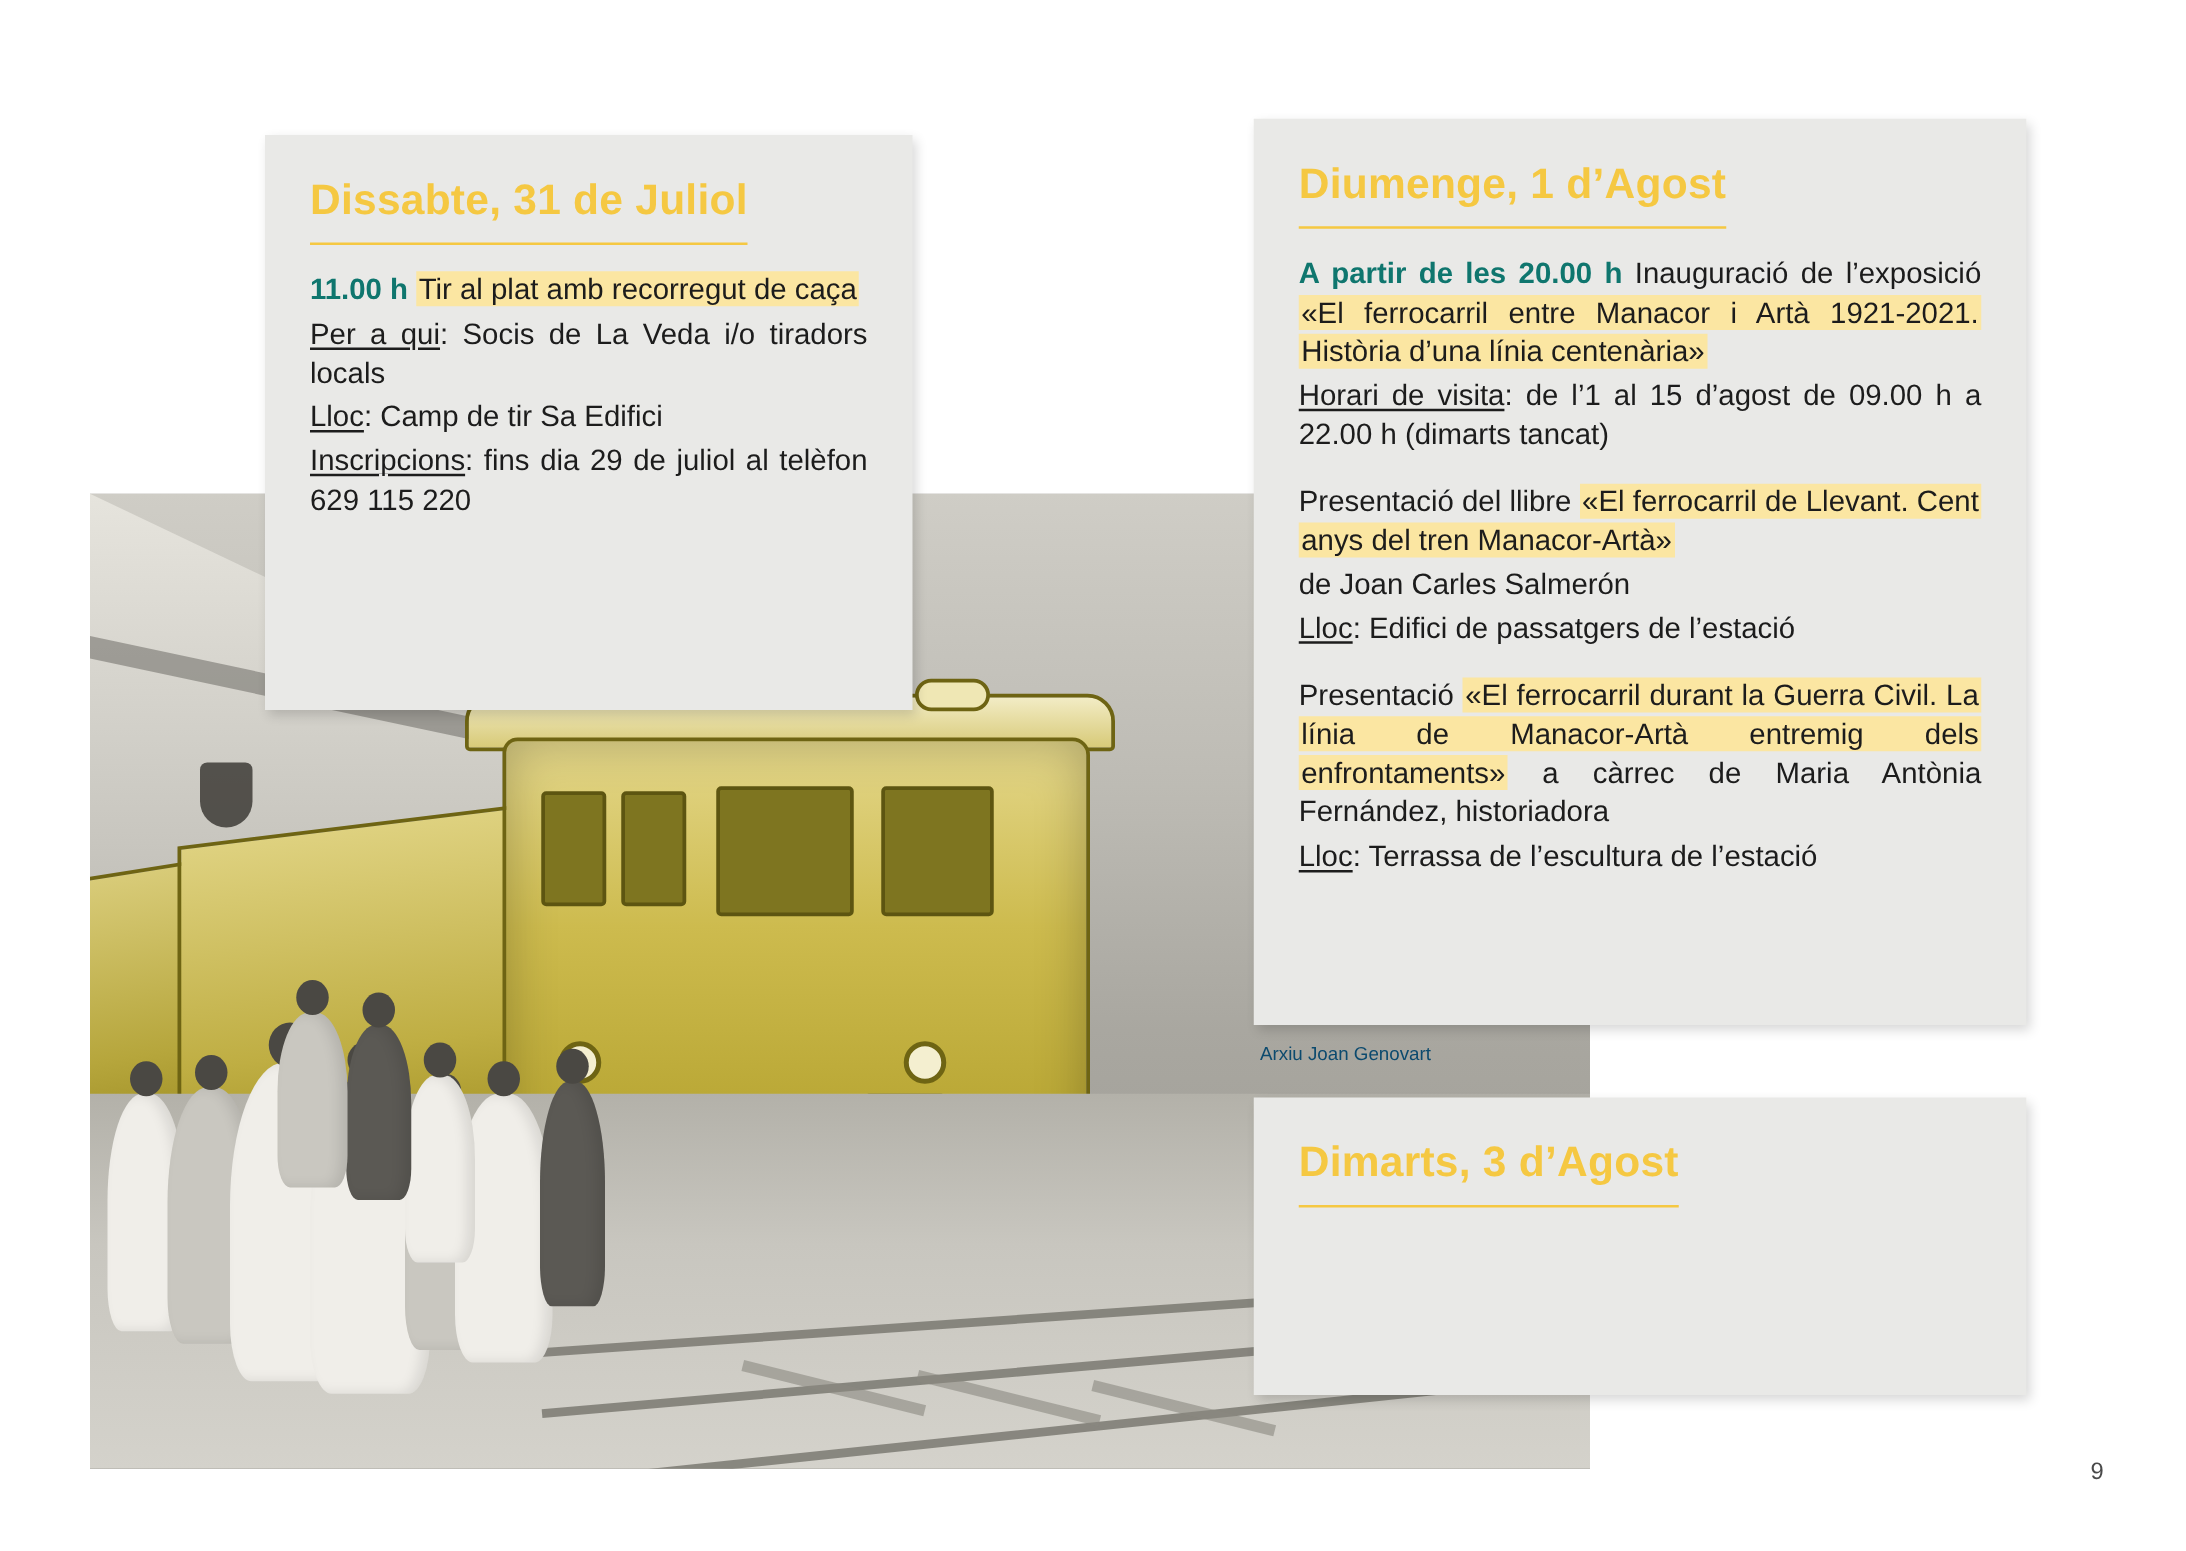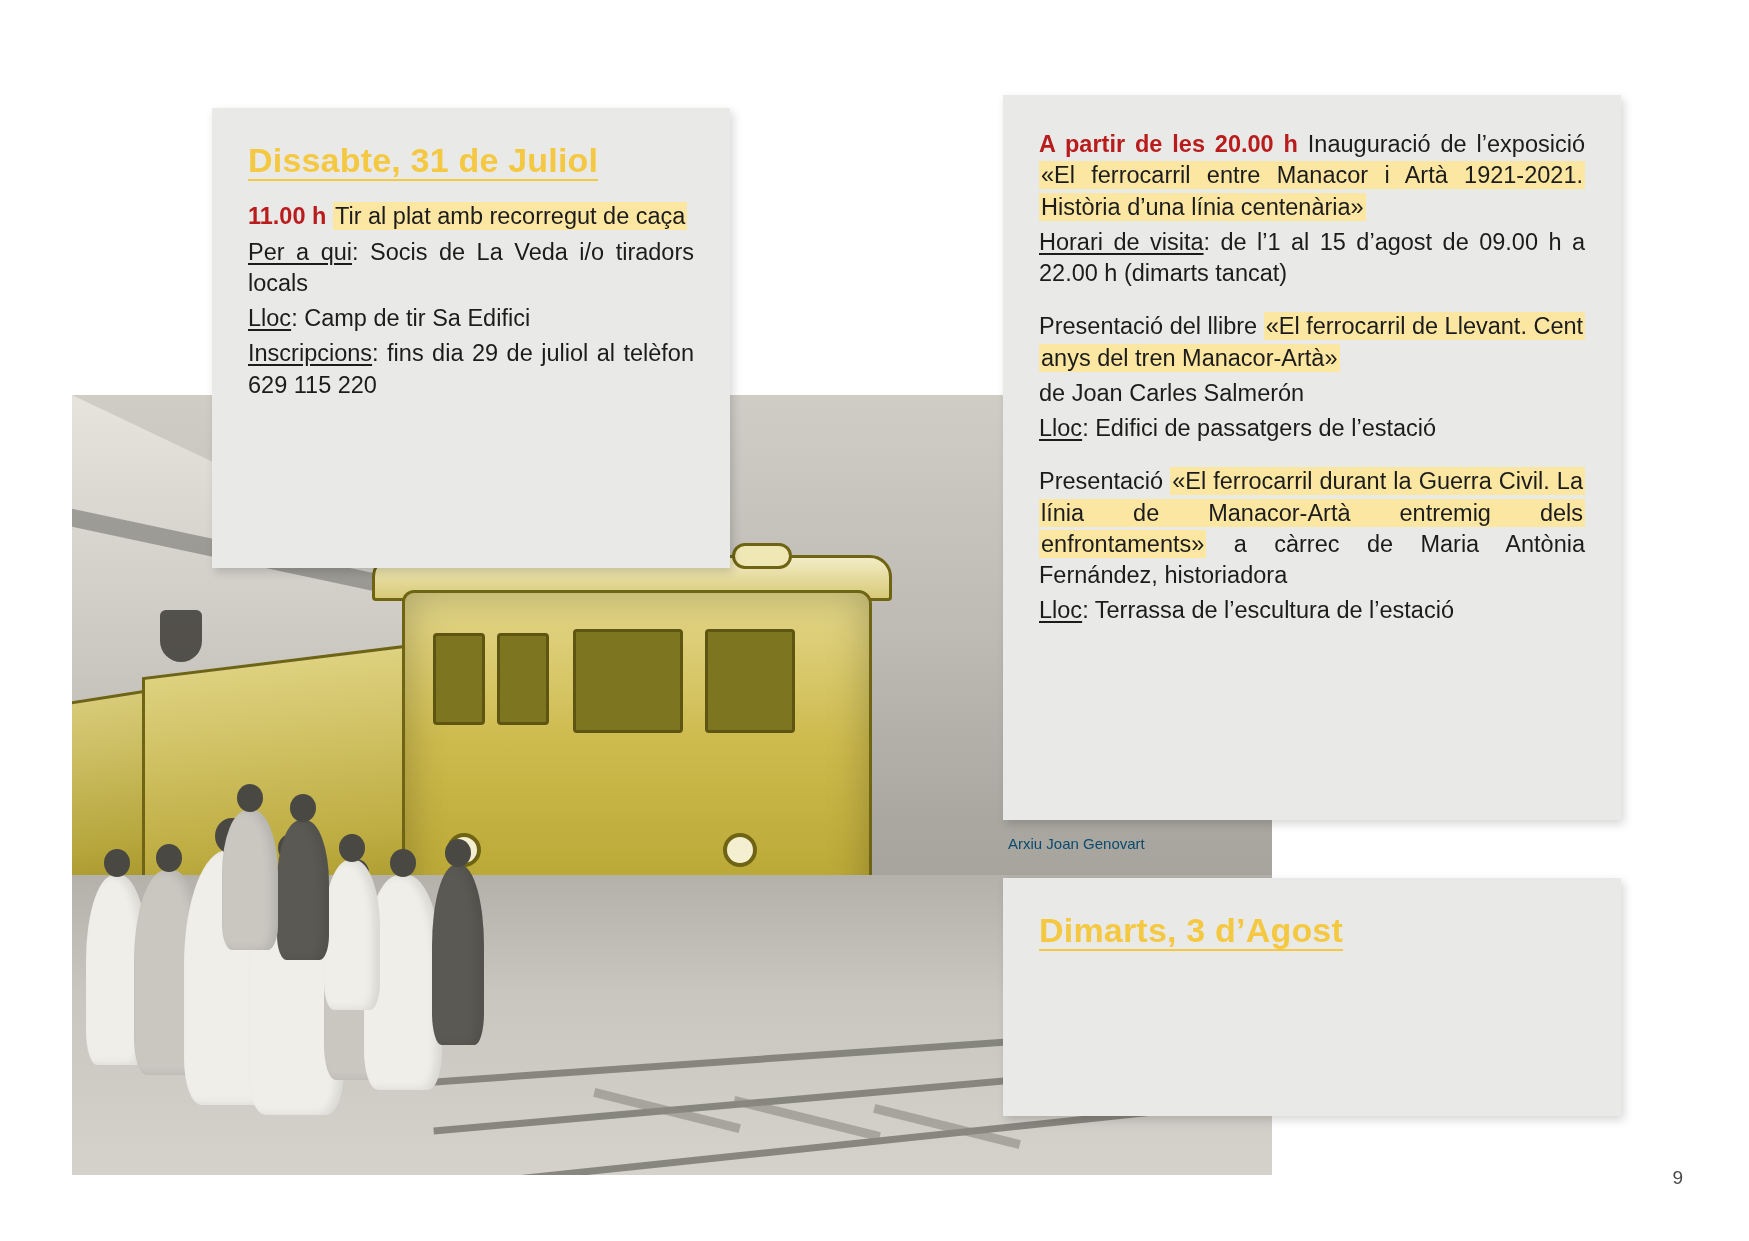--- a/index.html
+++ b/index.html
@@ -126,39 +126,39 @@
   #card-sunday   { left:1003px; top:95px;  width:618px; height:725px; }
   #card-tuesday  { left:1003px; top:878px; width:618px; height:238px; }
 
   .card-title {
     color:#f5c842;
     font-size:34px;
     font-weight:bold;
     letter-spacing:.2px;
     display:inline-block;
     border-bottom:2.5px solid #f5c842;
-    padding-bottom:0;
+    padding-bottom:15px;
     margin:0 0 20px 0;
     line-height:1.1;
   }
   .card-body { font-size:23.5px; line-height:1.33; color:#1c1c1c; }
   .card-body p { margin:0 0 4px 0; }
   .card-body .blk { margin-bottom:22px; }
   .card-body .blk:last-child { margin-bottom:0; }
   .just { text-align:justify; }
 
   .hl {
     background:#fbe6a2;
     box-decoration-break:clone;
     -webkit-box-decoration-break:clone;
     padding:1px 2px;
   }
   .hl-b { background:#fbe6a2; font-weight:bold; box-decoration-break:clone;
           -webkit-box-decoration-break:clone; padding:1px 2px; }
-  .time { color:#b91c1c; font-weight:bold; }
+  .time { color:#0f766e; font-weight:bold; }
   .u { text-decoration:underline; text-underline-offset:3px; }
 
   .page-num {
     position:absolute; right:66px; bottom:52px;
     font-size:19px; color:#4a4a4a;
   }
 </style>
 </head>
 <body>
 
@@ -248,20 +248,21 @@
       <p class="just">
         <span class="u">Lloc</span><span>: Camp de tir Sa Edifici</span>
       </p>
       <p class="just">
         <span class="u">Inscripcions</span><span>: fins dia 29 de juliol al telèfon 629 115 220</span>
       </p>
     </div>
   </div>
 
   <div class="card" id="card-sunday">
+    <div class="card-title">Diumenge, 1 d’Agost</div>
     <div class="card-body">
 
       <div class="blk">
         <p class="just">
           <span class="time">A partir de les 20.00 h</span>
           <span>Inauguració de l’exposició </span><span class="hl">«El ferrocarril entre Manacor i Artà 1921-2021. Història d’una línia centenària»</span>
         </p>
         <p class="just">
           <span class="u">Horari de visita</span><span>: de l’1 al 15 d’agost de 09.00 h a 22.00 h (dimarts tancat)</span>
         </p>

